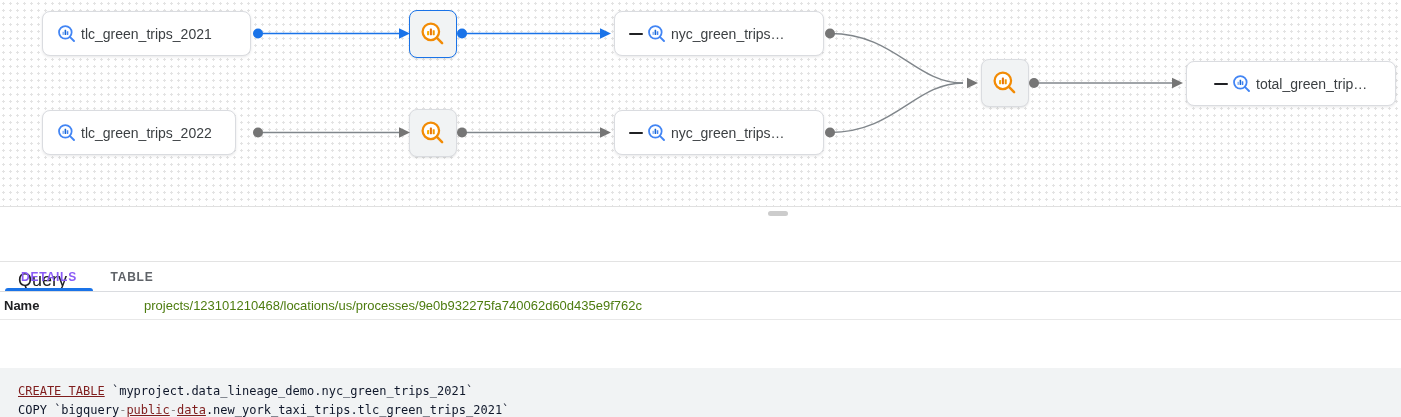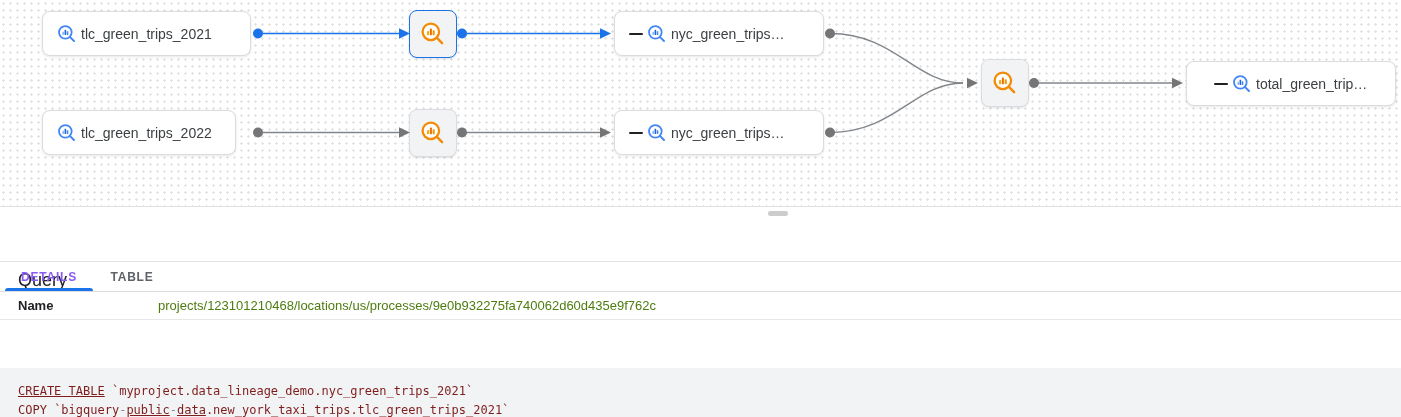--- a/index.html
+++ b/index.html
@@ -31,28 +31,28 @@
   .hdiv{position:absolute;top:54px;left:0;width:100%;height:1px;background:#e3e3e3;}
   .tabbar{position:absolute;top:55px;left:0;width:100%;height:29px;border-bottom:1px solid #dadce0;
           display:flex;padding-left:5px;box-sizing:content-box;}
   .tab{height:100%;display:flex;align-items:center;justify-content:center;position:relative;
        font-size:12px;font-weight:700;letter-spacing:.8px;color:#5f6368;cursor:pointer;}
   .tab.t0{width:88px;}
   .tab.t1{width:78px;}
   .tab.active{color:#8b5cf6;}
   .tab .ink{position:absolute;left:0;right:0;bottom:0;height:3px;background:#1a73e8;border-radius:3px 3px 0 0;}
   .rows{position:absolute;top:85px;left:0;width:100%;}
-  .row{display:flex;align-items:center;height:27px;border-bottom:1px solid #e8e8e8;padding-left:18px;font-size:13px;}
+  .row{display:flex;align-items:center;height:27px;border-bottom:1px solid #e8e8e8;padding-left:4px;font-size:13px;}
   .row .rl{width:140px;flex:none;font-weight:700;color:#202124;}
   .row .rv{color:#4d7c0f;white-space:nowrap;}
   .code{position:absolute;top:161px;left:0;width:100%;height:70px;background:#f1f3f4;box-sizing:border-box;
         padding:14px 18px;font-family:"DejaVu Sans Mono",monospace;font-size:12px;line-height:19px;
         white-space:pre;color:#212121;}
   .tok-kwd{color:#7f1d1d;text-decoration:underline;}
-  .tok-pln{color:#7f1d1d;}
+  .tok-pln{color:#0f172a;}
   .tok-pun{color:#8a8a8a;}
 </style>
 </head>
 <body>
 
 <svg width="0" height="0" style="position:absolute">
   <defs>
     <symbol id="bq-blue" viewBox="0 0 24 24">
       <circle cx="10" cy="10" r="7.6" fill="#fff" stroke="#4285f4" stroke-width="2.1"></circle>
       <rect x="6.5" y="9.3" width="1.9" height="3.8" rx=".4" fill="#8ab4f8"></rect>

